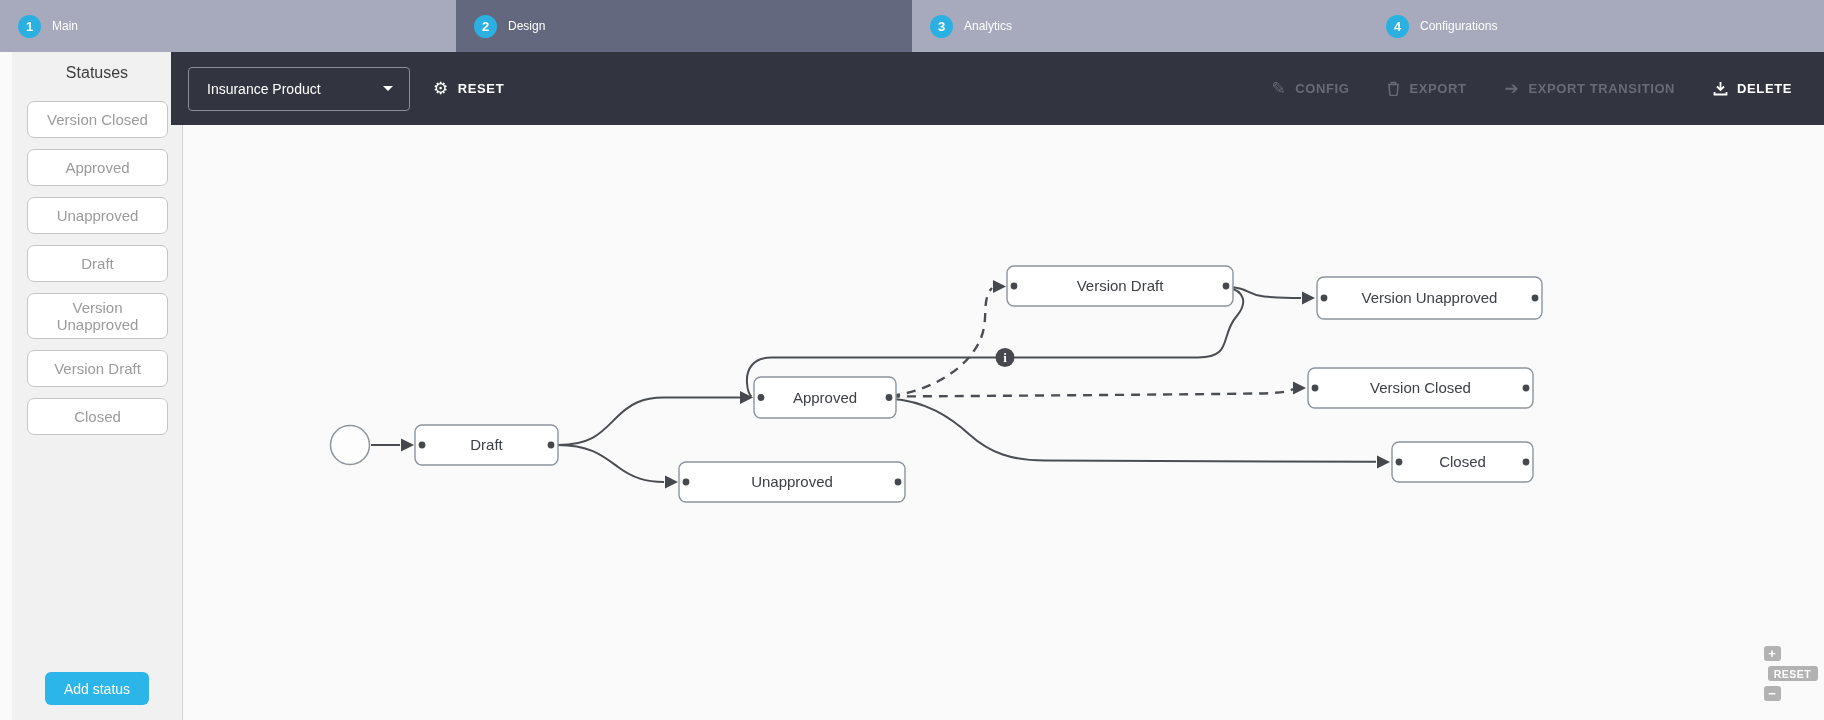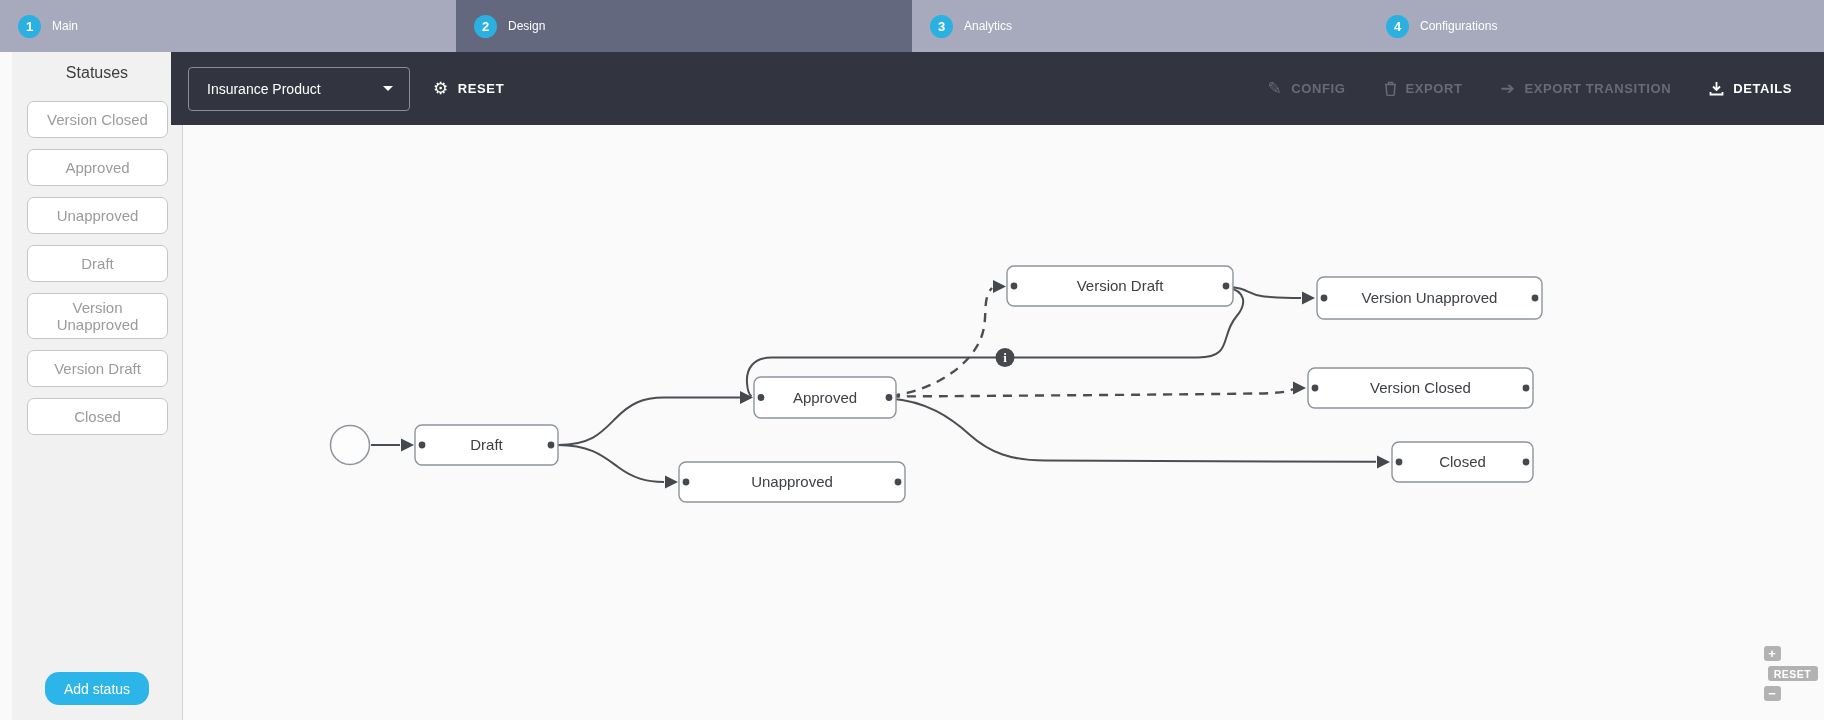--- a/index.html
+++ b/index.html
@@ -18,21 +18,21 @@
 
   
   .sidebar { position:absolute; top:52px; left:12px; width:171px; height:668px; background:#f1f1f1;
     border-right:1px solid #d2d2d2; z-index:20; }
   .sidebar h2 { text-align:center; margin-top:12px; font-size:16px; font-weight:500; color:#3d3d3d; }
   .status-list { position:absolute; top:49px; left:15px; right:14px; }
   .status-btn { min-height:37px; background:#fff; border:1px solid #c6c6c6; border-radius:7px;
     display:flex; align-items:center; justify-content:center; text-align:center;
     color:#9b9b9b; font-size:15px; padding:5px 8px; margin-bottom:11px; cursor:pointer; }
   .add-status { position:absolute; left:33px; bottom:15px; width:104px; height:33px; background:#2cb5e8;
-    border:none; border-radius:14px; color:#fff; font-size:14px; font-family:inherit; cursor:pointer; }
+    border:none; border-radius:6px; color:#fff; font-size:14px; font-family:inherit; cursor:pointer; }
 
   
   .toolbar { position:absolute; top:52px; left:171px; width:1653px; height:73px; background:#323540;
     display:flex; align-items:center; z-index:25; }
   .select-box { margin-left:17px; width:222px; height:44px; border:1px solid #8a8e99; border-radius:4px;
     display:flex; align-items:center; padding:0 16px 0 18px; cursor:pointer; }
   .select-box .val { color:#fff; font-size:14px; flex:1; }
   .caret { width:0; height:0; border-left:5px solid transparent; border-right:5px solid transparent; border-top:5px solid #fff; }
   .tb-btn { display:flex; align-items:center; gap:9px; background:none; border:none; color:#fff;
     font-family:inherit; font-size:13px; font-weight:bold; letter-spacing:0.6px; cursor:pointer; }
@@ -121,21 +121,21 @@
       </button>
       <button class="tb-btn disabled">
         <span class="uicon">➔</span>
         <span>EXPORT TRANSITION</span>
       </button>
       <button class="tb-btn">
         <svg width="15" height="15" viewBox="0 0 15 15">
           <path d="M7.5 1 v7 M4 5.5 l3.5 3.5 3.5-3.5" fill="none" stroke="#fff" stroke-width="1.8"></path>
           <path d="M1.5 11 v2.5 h12 V11" fill="none" stroke="#fff" stroke-width="1.8"></path>
         </svg>
-        <span>DETAILS</span>
+        <span>DELETE</span>
       </button>
     </div>
   </div>
 
   <div class="canvas"></div>
 
   <svg class="flow" width="1824" height="720" viewBox="0 0 1824 720">
 
     <path class="edge" d="M 371,445 L 400,445"></path>
     <path class="edge" d="M 558,445 C 592,445 602,432 616,418 C 630,404 642,397.5 664,397.5 L 740,397.5"></path>

